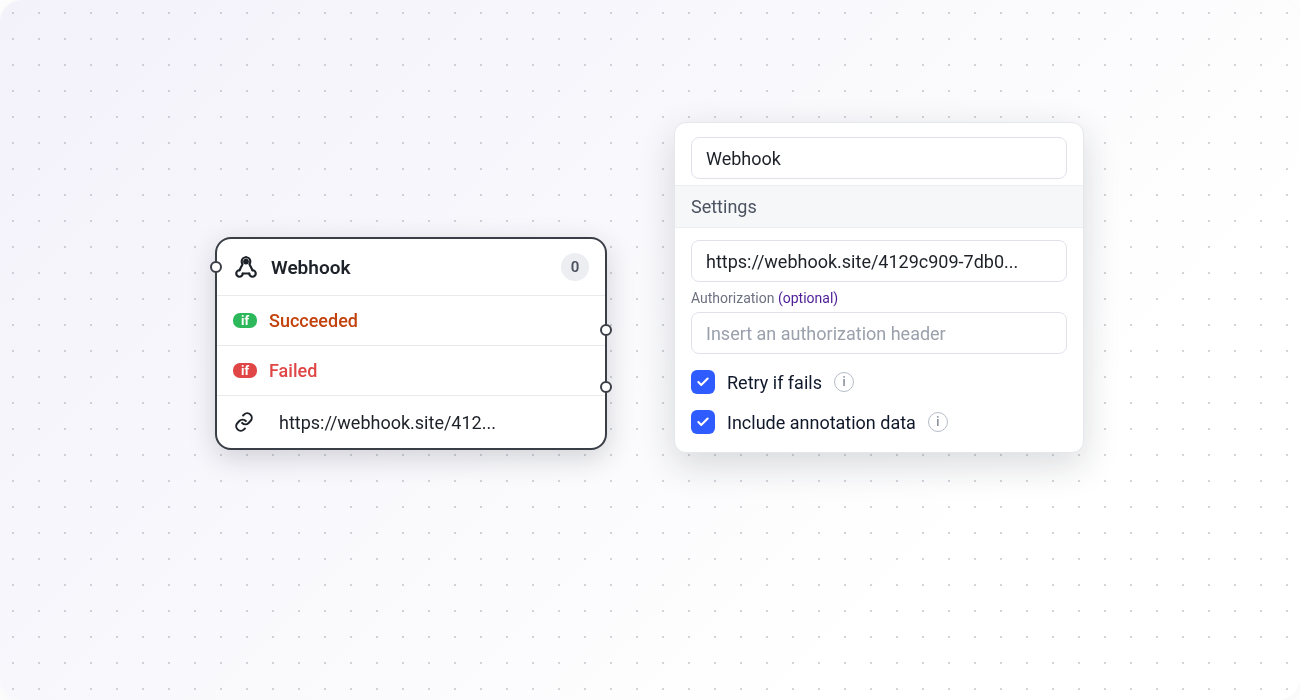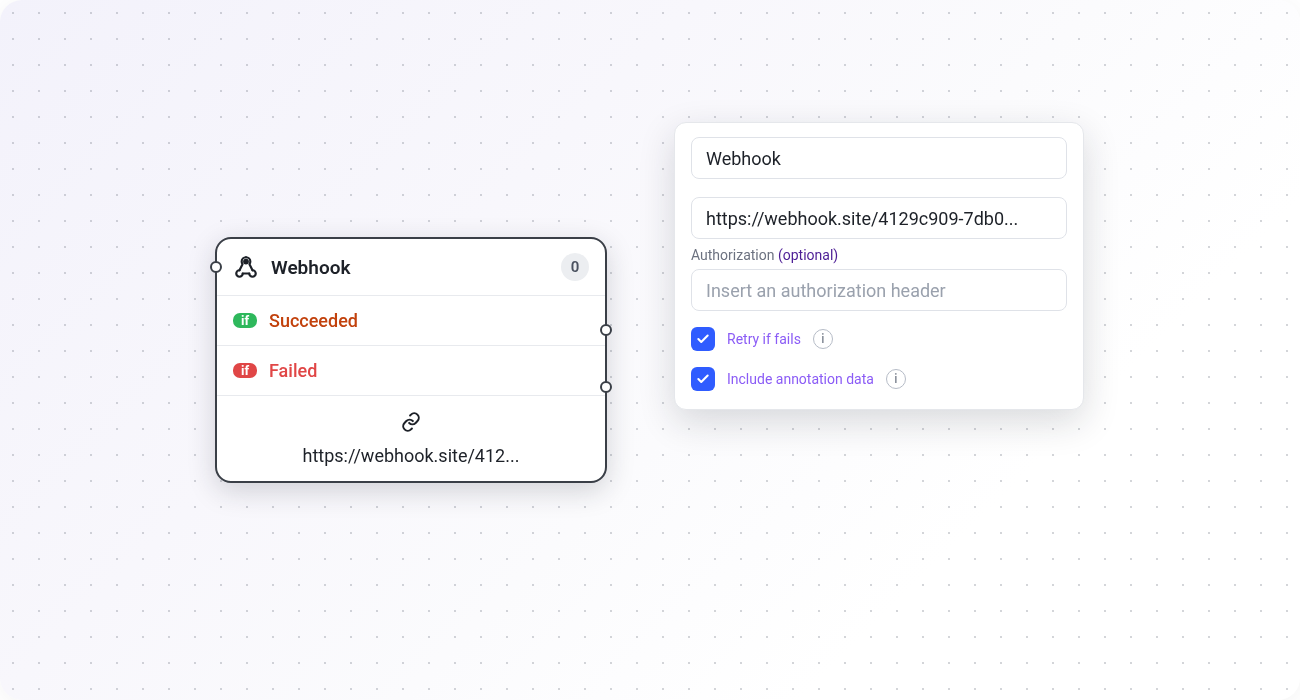--- a/index.html
+++ b/index.html
@@ -75,27 +75,26 @@
     }
     .if-green { background: #2eb85c; }
     .if-red   { background: #e04646; }
     .row-label { font-size: 18px; font-weight: 500; }
     .lbl-green { color: #c2410c; text-align: center; }
     .lbl-red   { color: #e04646; }
     .url-row {
       display: flex;
       align-items: center;
       padding: 15px 16px;
-      gap: 12px;
+      gap: 24px;
       border-top: 1px solid #e8eaee;
       font-size: 18px;
       color: #1d2128;
       white-space: nowrap;
       overflow: hidden;
-      flex-direction: column;
     }
     .link-icon svg { display: block; }
 
     .conn {
       position: absolute;
       width: 12px;
       height: 12px;
       border-radius: 50%;
       background: #ffffff;
       border: 2px solid #3a3f47;
@@ -164,22 +163,22 @@
       width: 24px;
       height: 24px;
       border-radius: 6px;
       background: #2f5cff;
       display: flex;
       align-items: center;
       justify-content: center;
     }
     .chk svg { display:block; }
     .chk-label {
-      font-size: 14px;
-      color: #8b5cf6;
+      font-size: 18px;
+      color: #0f172a;
     }
     .info {
       width: 20px;
       height: 20px;
       border: 1.5px solid #b6bcc7;
       border-radius: 50%;
       display: flex;
       align-items: center;
       justify-content: center;
       font-size: 12px;
@@ -230,20 +229,21 @@
 
     <div class="conn" style="left:-7px; top:22px;"></div>
     <div class="conn" style="right:-7px; top:85px;"></div>
     <div class="conn" style="right:-7px; top:142px;"></div>
   </div>
 
   <div class="panel">
     <div class="panel-pad">
       <input class="text-input" value="Webhook" style="">
     </div>
+    <div class="section-head">Settings</div>
     <div class="settings-body">
       <input class="text-input" value="https://webhook.site/4129c909-7db0..." style="">
 
       <div class="field-label">
         <span>Authorization </span><span class="opt">(optional)</span>
       </div>
       <input class="text-input" placeholder="Insert an authorization header" style="">
 
       <div class="check-row">
         <span class="chk">

